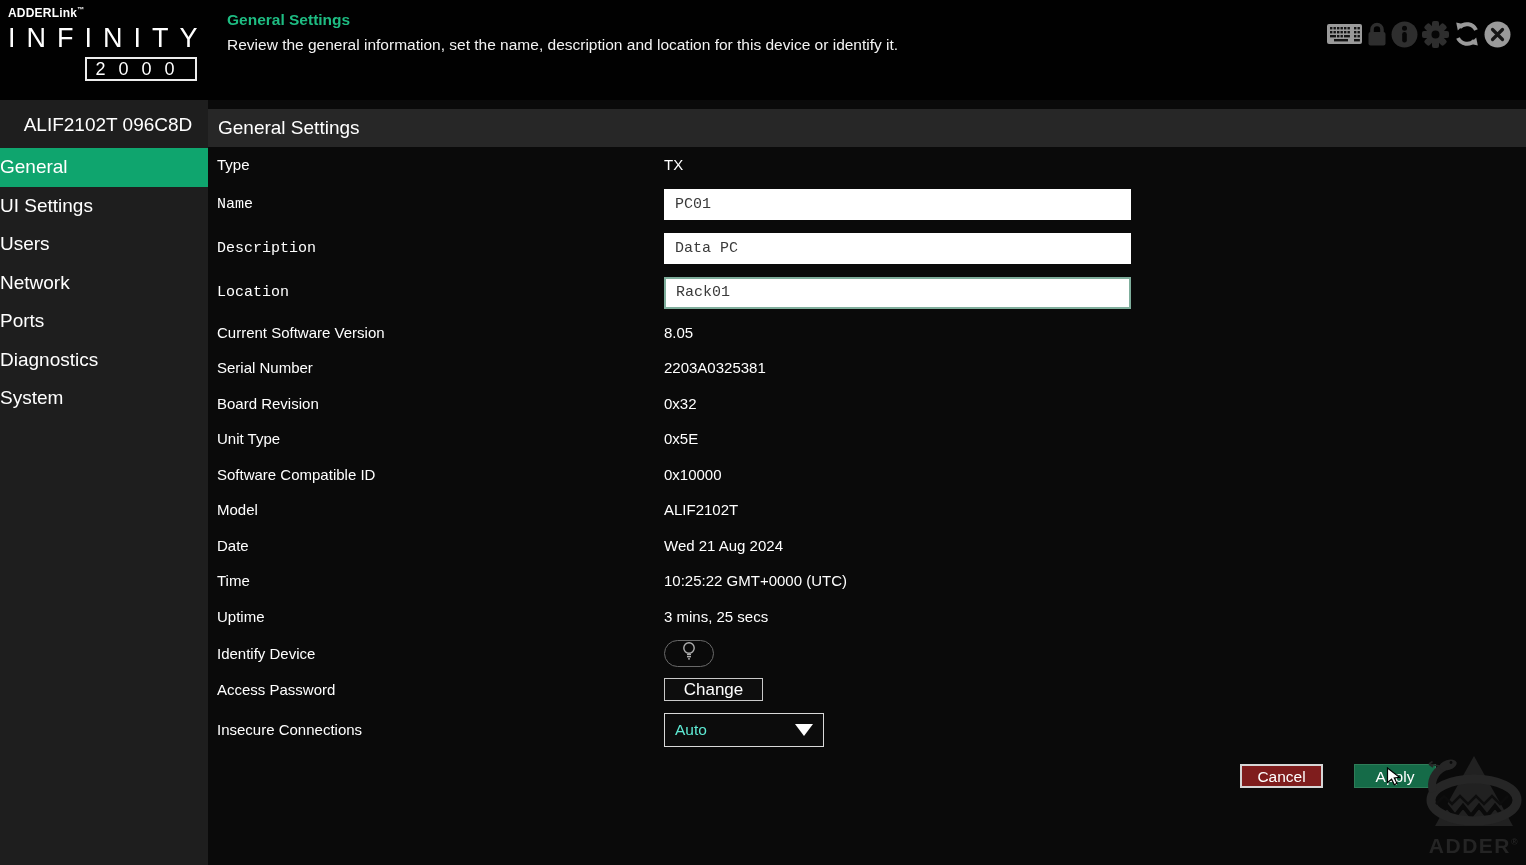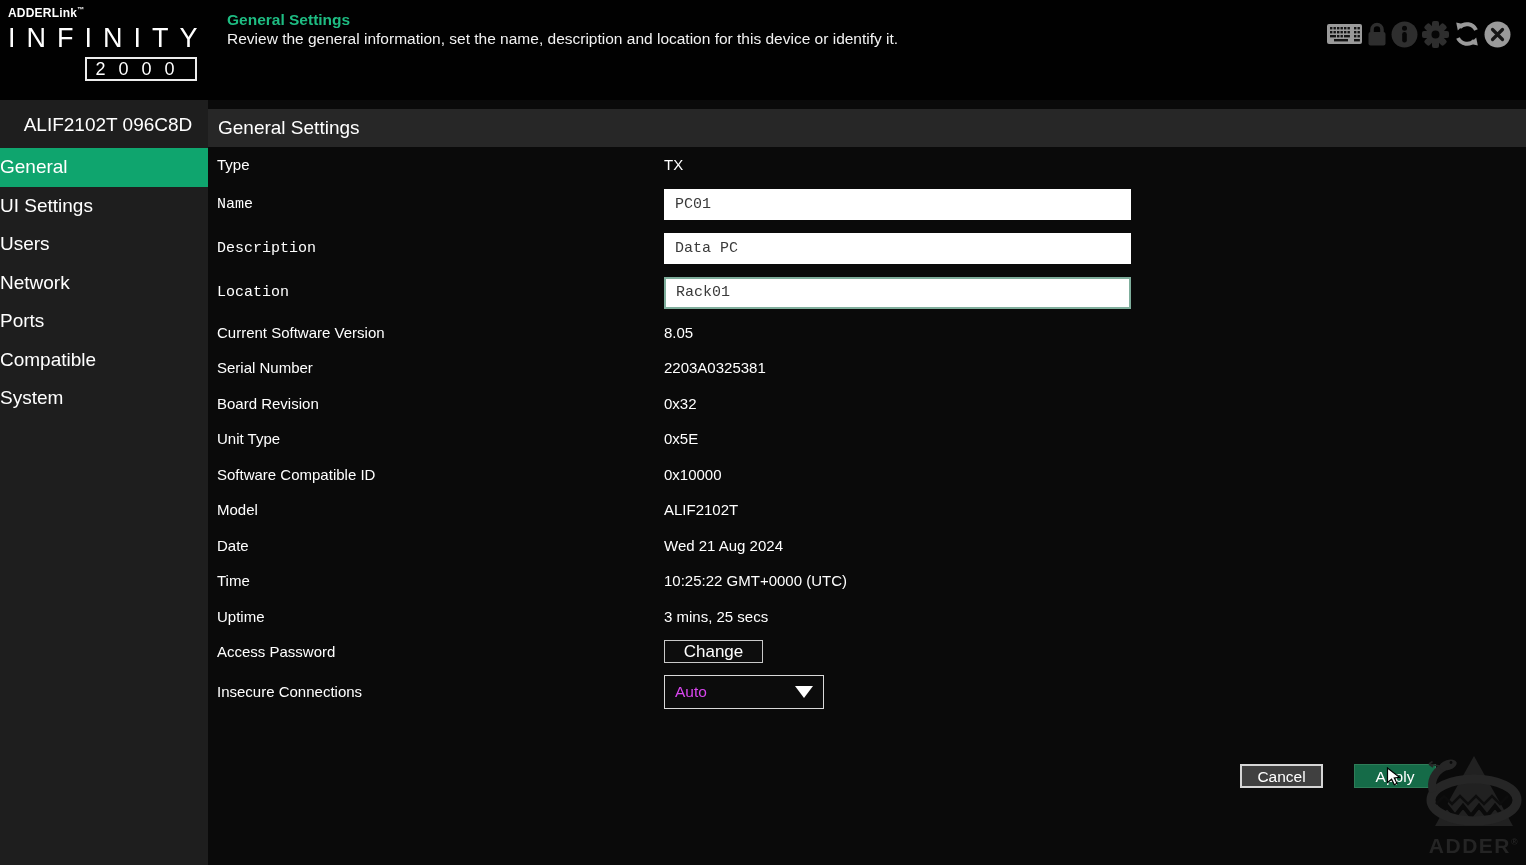--- a/index.html
+++ b/index.html
@@ -20,21 +20,21 @@
   .brand-top .tm { font-size:7px; vertical-align:super; }
   .brand-name { font-size:27px; letter-spacing:11px; color:#fff; margin-top:3px; white-space:nowrap; }
   .brand-box {
     margin-left:77px; margin-top:3px; border:2px solid #ededed;
     width:112px; height:24px; line-height:20px; text-align:center;
     font-size:18px; letter-spacing:13px; padding-left:1px; color:#fff;
   }
 
   .page-head { position:absolute; left:227px; top:11px; }
   .page-head-title { color:#1ebc82; font-weight:bold; font-size:15.5px; }
-  .page-head-desc { margin-top:1px; font-size:15.5px; color:#f2f2f2; }
+  .page-head-desc { margin-top:7px; font-size:15.5px; color:#f2f2f2; }
 
   .header-icons { position:absolute; right:15px; top:19px; display:flex; align-items:center; gap:3px; height:30px; }
   .hicon { display:flex; align-items:center; justify-content:center; cursor:pointer; }
 
   
   .sidebar { position:absolute; top:100px; left:0; width:208px; height:765px; background:#1e1e1e; }
   .device-name { padding:14px 0 12px 8px; font-size:19px; color:#fff; white-space:nowrap;text-align:center; }
   .nav-item { height:38.5px; line-height:38.5px; padding-left:0; font-size:19px; color:#fff; cursor:pointer; }
   .nav-item.selected { background:#0fa56e; }
 
@@ -60,27 +60,27 @@
     width:50px; height:27px; border:1px solid #696969; border-radius:14px;
     background:transparent; display:flex; align-items:center; justify-content:center; cursor:pointer;
   }
   .change-btn {
     width:99px; height:23px; border:1px solid #c9c9c9; background:#0d0d0d;
     color:#fff; font-size:17px; font-family:inherit; cursor:pointer; text-align:center; line-height:20px;
   }
   .select-box {
     width:160px; height:20px; border:1.5px solid #d9d9d9; background:#0c0c0c;
     display:flex; align-items:center; justify-content:space-between;
-    padding:16px 10px; font-size:15.5px; color:#d946ef; cursor:pointer;
+    padding:16px 10px; font-size:15.5px; color:#5eead4; cursor:pointer;
   }
   .select-caret { width:0; height:0; border-left:9px solid transparent; border-right:9px solid transparent; border-top:12px solid #fff; }
 
   
   .footer-btn { position:absolute; top:764px; height:24px; font-size:15.5px; color:#fff; text-align:center; line-height:21px; cursor:pointer; }
-  .cancel-btn { left:1240px; width:83px; background:#404040; border:2px solid #d6d6d6; }
+  .cancel-btn { left:1240px; width:83px; background:#7f1d1d; border:2px solid #d6d6d6; }
   .apply-btn  { left:1330px; width:82px; background:#156b48; border:1px solid #2e7d58;margin-left:24px; }
 
   .cursor-overlay { position:absolute; left:1386px; top:767px; pointer-events:none; }
 
   
   .watermark { position:absolute; left:1422px; top:752px; width:104px; text-align:center; }
   .watermark-text { font-size:21px; font-weight:bold; color:#242424; letter-spacing:1.5px; margin-top:-8px; }
   .watermark-text .reg { font-size:9px; vertical-align:super; }
 </style>
 </head>
@@ -172,21 +172,21 @@
   </div>
 </div>
 
 <div class="sidebar">
   <div class="device-name">ALIF2102T 096C8D</div>
   <div class="nav-item selected">General</div>
   <div class="nav-item">UI Settings</div>
   <div class="nav-item">Users</div>
   <div class="nav-item">Network</div>
   <div class="nav-item">Ports</div>
-  <div class="nav-item">Compatible</div>
+  <div class="nav-item">Diagnostics</div>
   <div class="nav-item">System</div>
 </div>
 
 <div class="main">
   <div class="section-title">General Settings</div>
 
   <div class="row r-text">
     <div class="label">Type</div>
     <div class="value">TX</div>
   </div>
@@ -244,20 +244,33 @@
   <div class="row r-text">
     <div class="label">Time</div>
     <div class="value">10:25:22 GMT+0000 (UTC)</div>
   </div>
 
   <div class="row r-text">
     <div class="label">Uptime</div>
     <div class="value">3 mins, 25 secs</div>
   </div>
 
+  <div class="row r-identify">
+    <div class="label">Identify Device</div>
+    <div class="pill-btn">
+      <span>
+        <svg width="20" height="22" viewBox="0 0 20 22" fill="none" stroke="#b0b0b0" stroke-width="1.4">
+          <circle cx="10" cy="8" r="5.2"></circle>
+          <path d="M8 14.5 h4"></path>
+          <path d="M8 16.7 h4"></path>
+          <path d="M9 18.9 h2"></path>
+        </svg>
+      </span>
+    </div>
+  </div>
 
   <div class="row r-text">
     <div class="label">Access Password</div>
     <button class="change-btn">Change</button>
   </div>
 
   <div class="row r-select">
     <div class="label">Insecure Connections</div>
     <div class="select-box">
       <span>Auto</span>

